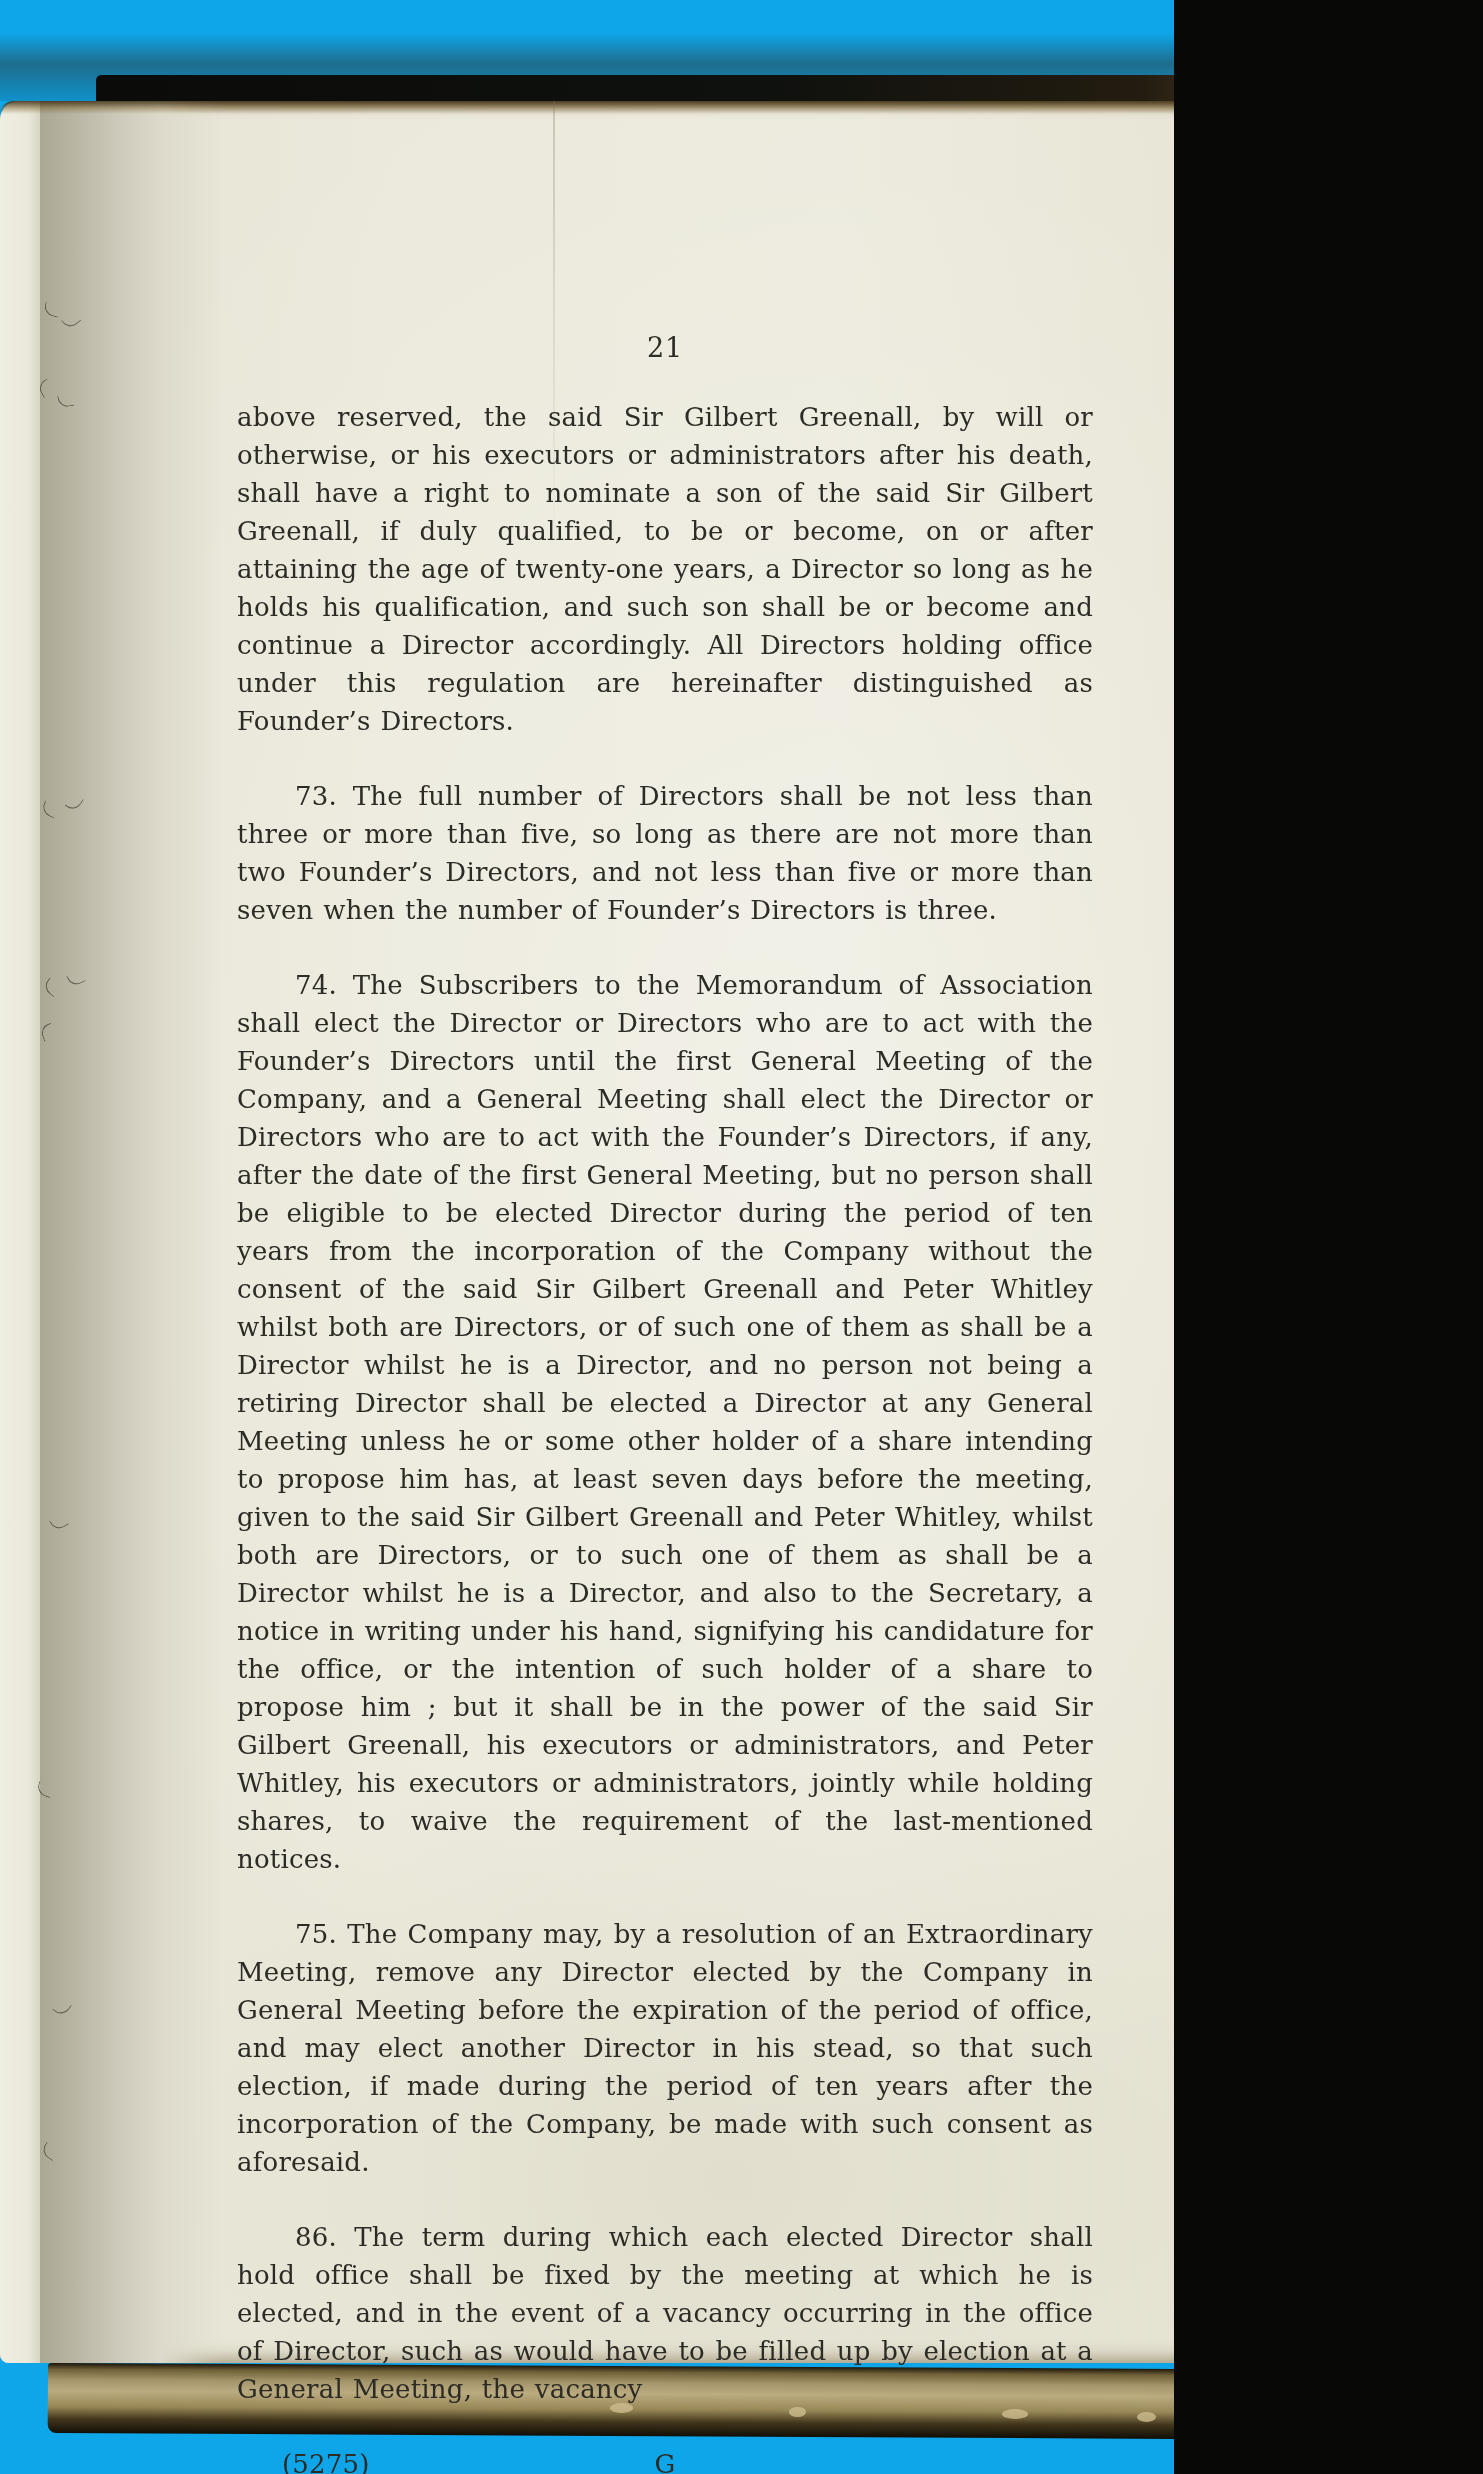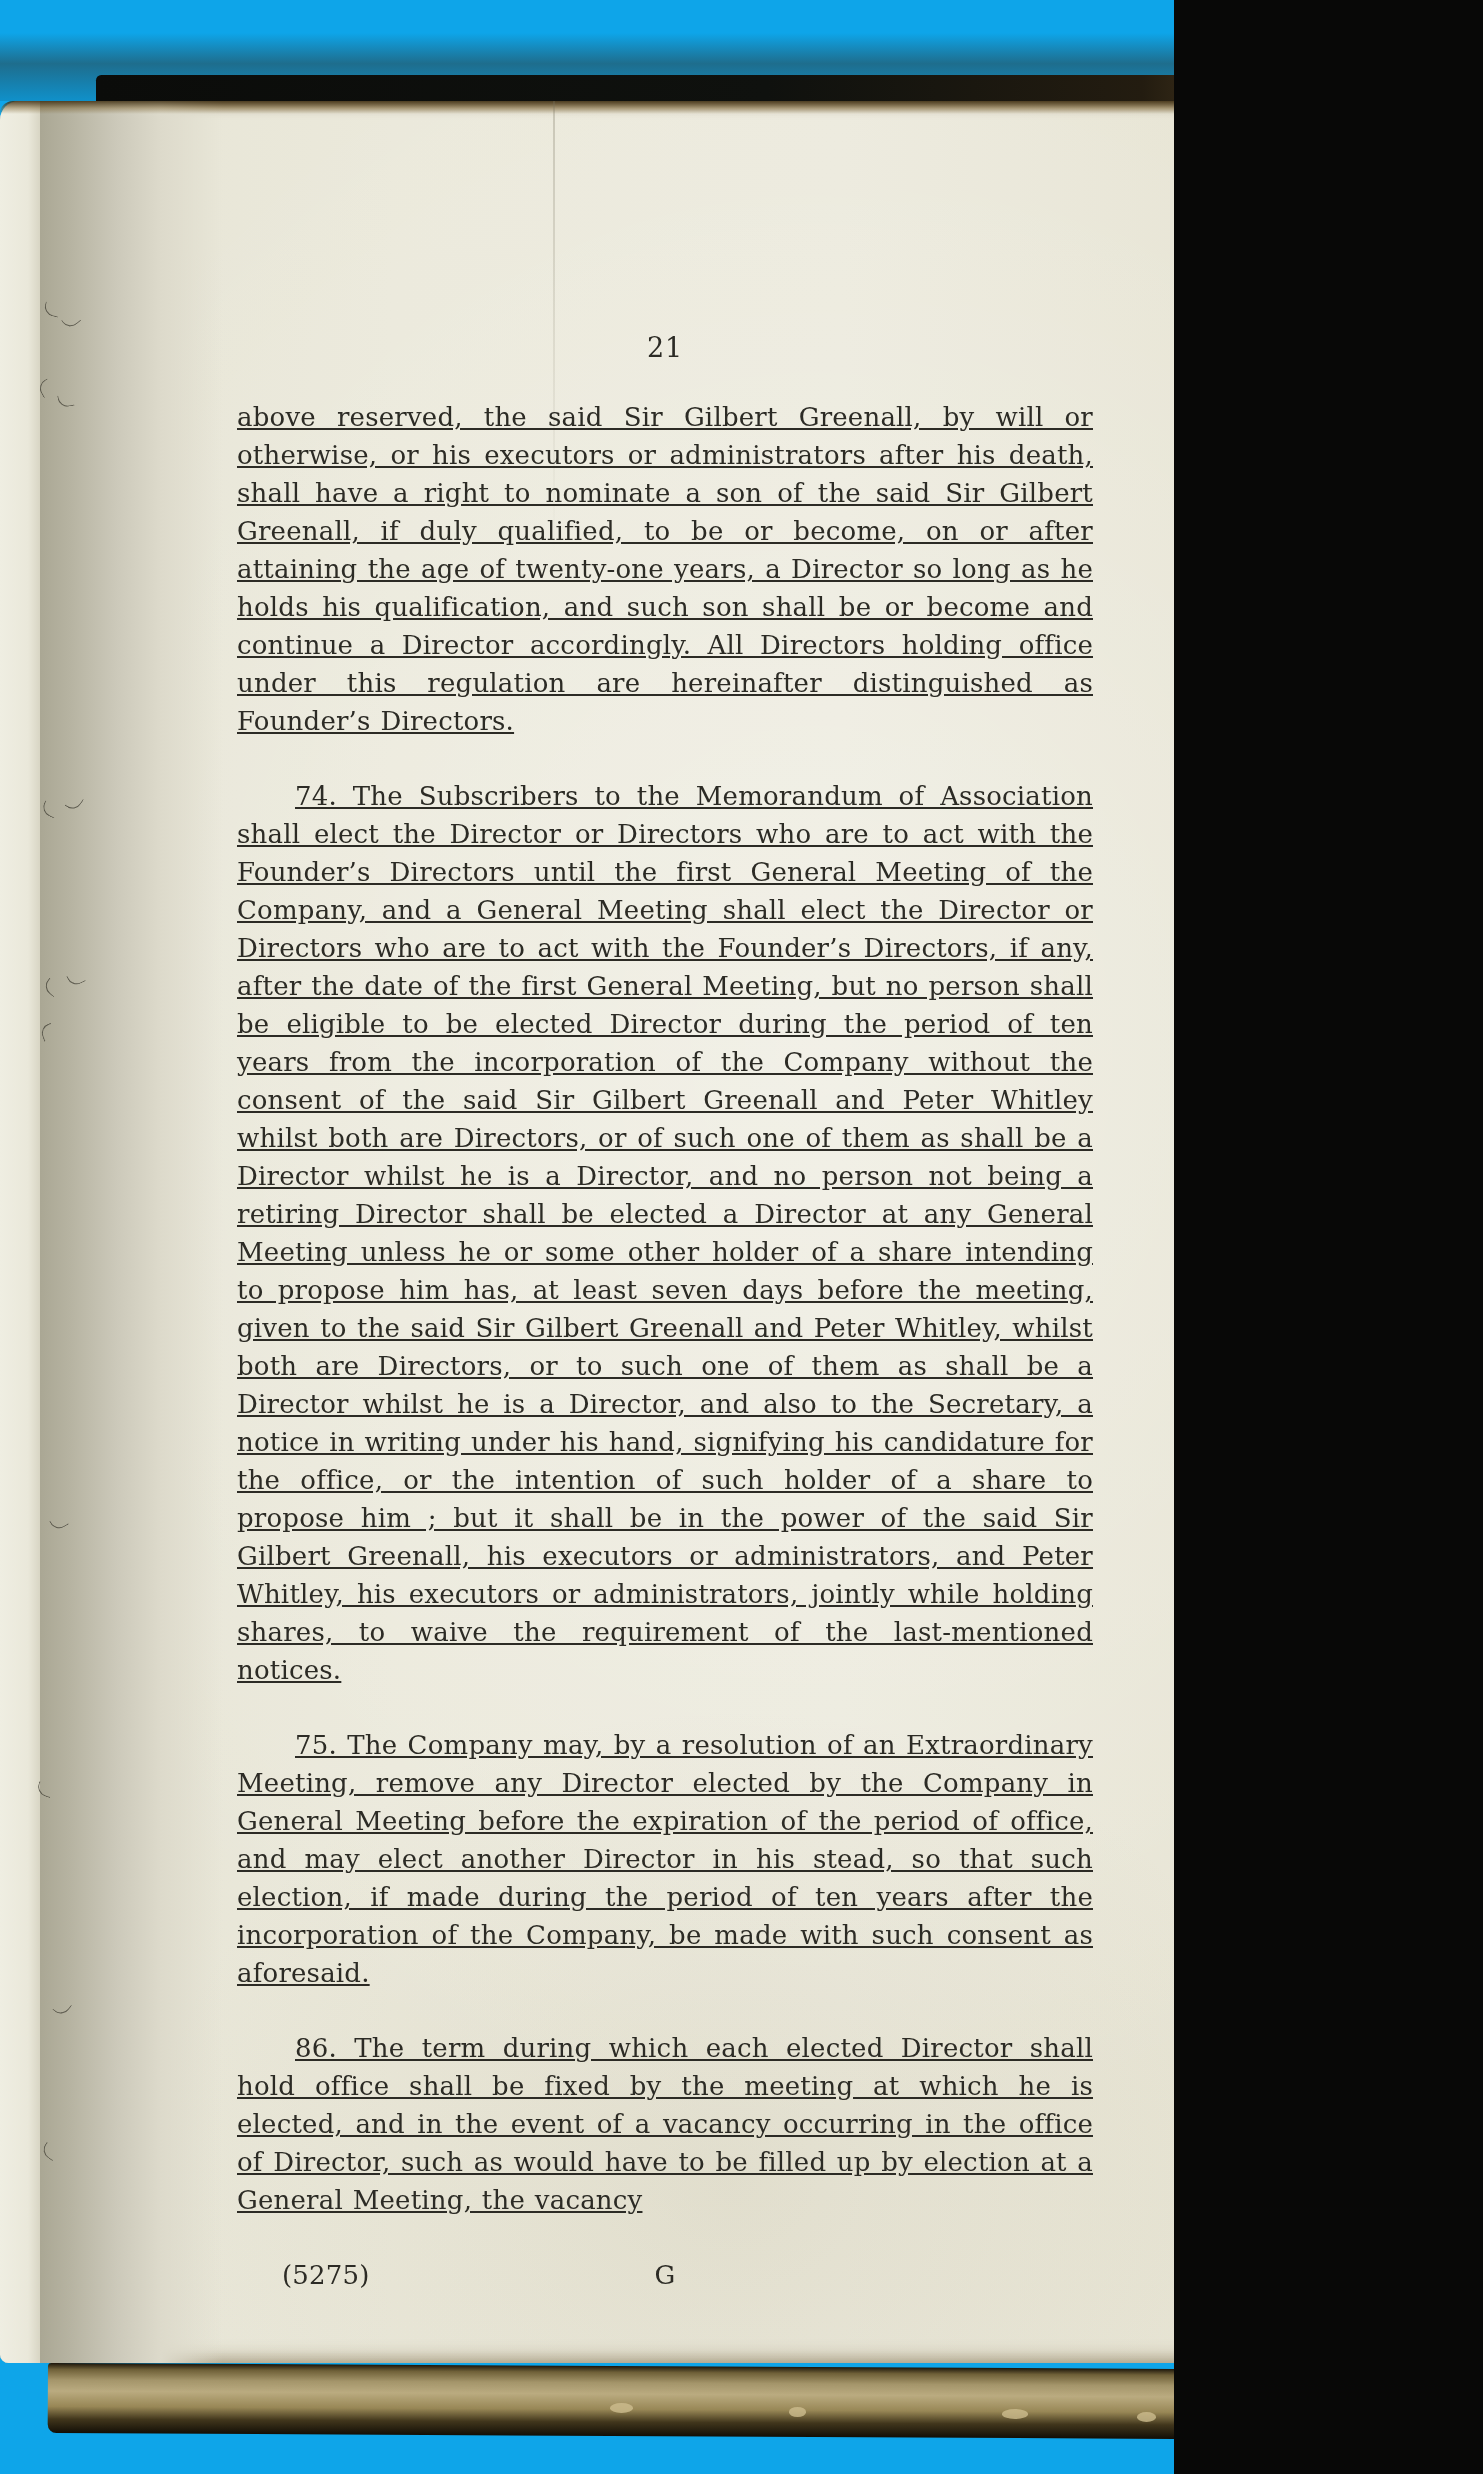--- a/index.html
+++ b/index.html
@@ -56,21 +56,21 @@
   .crease{position:absolute;left:553px;top:0;width:1.7px;height:453px;
     background:linear-gradient(180deg,rgba(120,115,95,.3),rgba(120,115,95,0));}
   .stitch{position:absolute;width:14px;height:10.5px;
     border:1.7px solid transparent;border-bottom-color:#3f3d33;border-left-color:#3f3d33;
     border-radius:0 0 0 10.5px;opacity:.75;}
 
   
   .textblock{position:absolute;left:237px;top:228px;width:856px;color:#2c2b25;
     font-size:26px;line-height:38px;letter-spacing:0.2px;word-spacing:1.3px;text-align:justify;}
   .pagenum{text-align:center;font-size:27px;margin:0 0 31px 0;letter-spacing:0.9px;}
-  .para{margin:0 0 37px 0;text-indent:58px;text-decoration:underline;}
+  .para{margin:0 0 37px 0;text-indent:58px;}
   .para.first{text-indent:0;}
   .pfooter{position:relative;height:40px;margin-top:0;}
   .pfooter .left{position:absolute;left:45px;top:0;}
   .pfooter .center{position:absolute;left:0;right:0;top:0;text-align:center;}
 </style>
 </head>
 <body>
 
 <div class="scene">
 
@@ -103,20 +103,21 @@
     <span class="stitch" style="left:68px;top:871px;transform:rotate(-25deg);"></span>
     <span class="stitch" style="left:40px;top:925px;transform:rotate(70deg);"></span>
     <span class="stitch" style="left:51px;top:1415px;transform:rotate(-30deg);"></span>
     <span class="stitch" style="left:37px;top:1682px;transform:rotate(20deg);"></span>
     <span class="stitch" style="left:54px;top:1900px;transform:rotate(-50deg);"></span>
     <span class="stitch" style="left:42px;top:2044px;transform:rotate(35deg);"></span>
 
     <div class="textblock">
       <div class="pagenum">21</div>
       <p class="para first">above reserved, the said Sir Gilbert Greenall, by will or otherwise, or his executors or administrators after his death, shall have a right to nominate a son of the said Sir Gilbert Greenall, if duly qualified, to be or become, on or after attaining the age of twenty-one years, a Director so long as he holds his qualification, and such son shall be or become and continue a Director accordingly.  All Directors holding office under this regulation are hereinafter distinguished as Founder’s Directors.</p>
+      <p class="para">73. The full number of Directors shall be not less than three or more than five, so long as there are not more than two Founder’s Directors, and not less than five or more than seven when the number of Founder’s Directors is three.</p>
       <p class="para">74. The Subscribers to the Memorandum of Association shall elect the Director or Directors who are to act with the Founder’s Directors until the first General Meeting of the Company, and a General Meeting shall elect the Director or Directors who are to act with the Founder’s Directors, if any, after the date of the first General Meeting, but no person shall be eligible to be elected Director during the period of ten years from the incorporation of the Company without the consent of the said Sir Gilbert Greenall and Peter Whitley whilst both are Directors, or of such one of them as shall be a Director whilst he is a Director, and no person not being a retiring Director shall be elected a Director at any General Meeting unless he or some other holder of a share intending to propose him has, at least seven days before the meeting, given to the said Sir Gilbert Greenall and Peter Whitley, whilst both are Directors, or to such one of them as shall be a Director whilst he is a Director, and also to the Secretary, a notice in writing under his hand, signifying his candidature for the office, or the intention of such holder of a share to propose him ; but it shall be in the power of the said Sir Gilbert Greenall, his executors or administrators, and Peter Whitley, his executors or administrators, jointly while holding shares, to waive the requirement of the last-mentioned notices.</p>
       <p class="para">75. The Company may, by a resolution of an Extraordinary Meeting, remove any Director elected by the Company in General Meeting before the expiration of the period of office, and may elect another Director in his stead, so that such election, if made during the period of ten years after the incorporation of the Company, be made with such consent as aforesaid.</p>
       <p class="para">86. The term during which each elected Director shall hold office shall be fixed by the meeting at which he is elected, and in the event of a vacancy occurring in the office of Director, such as would have to be filled up by election at a General Meeting, the vacancy</p>
       <div class="pfooter">
         <span class="left">(5275)</span>
         <span class="center">G</span>
       </div>
     </div>
   </div>
 

